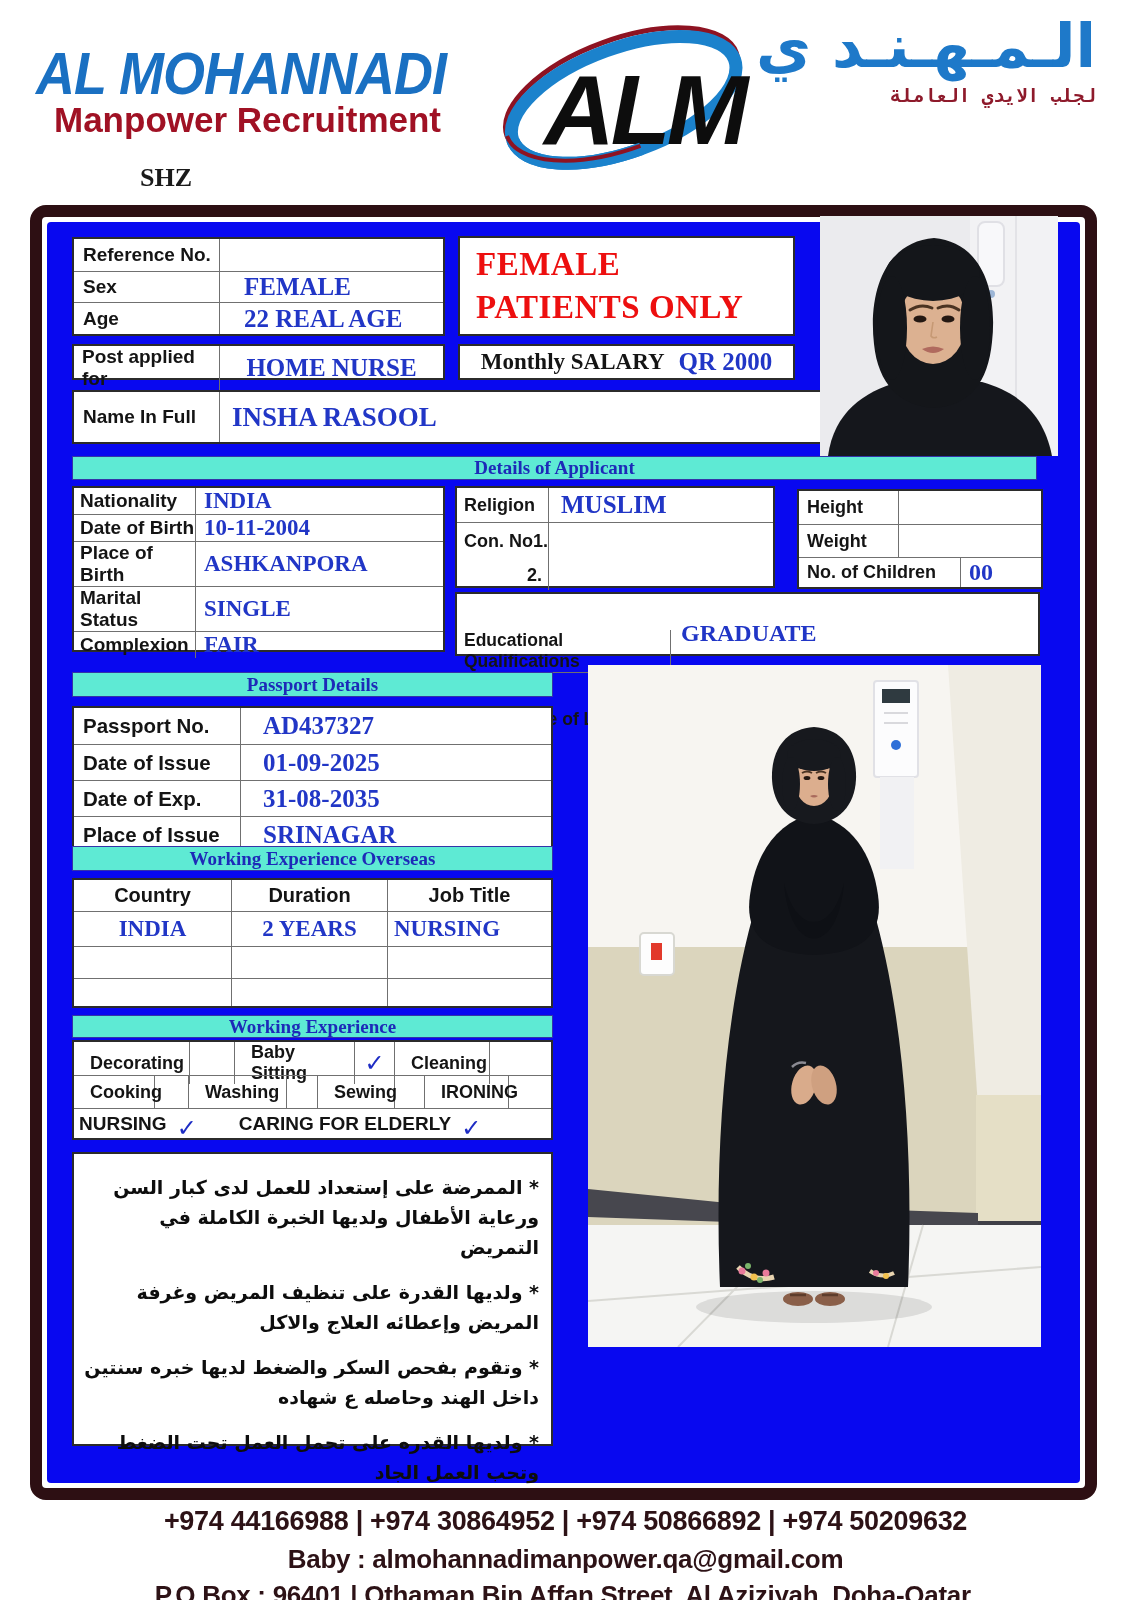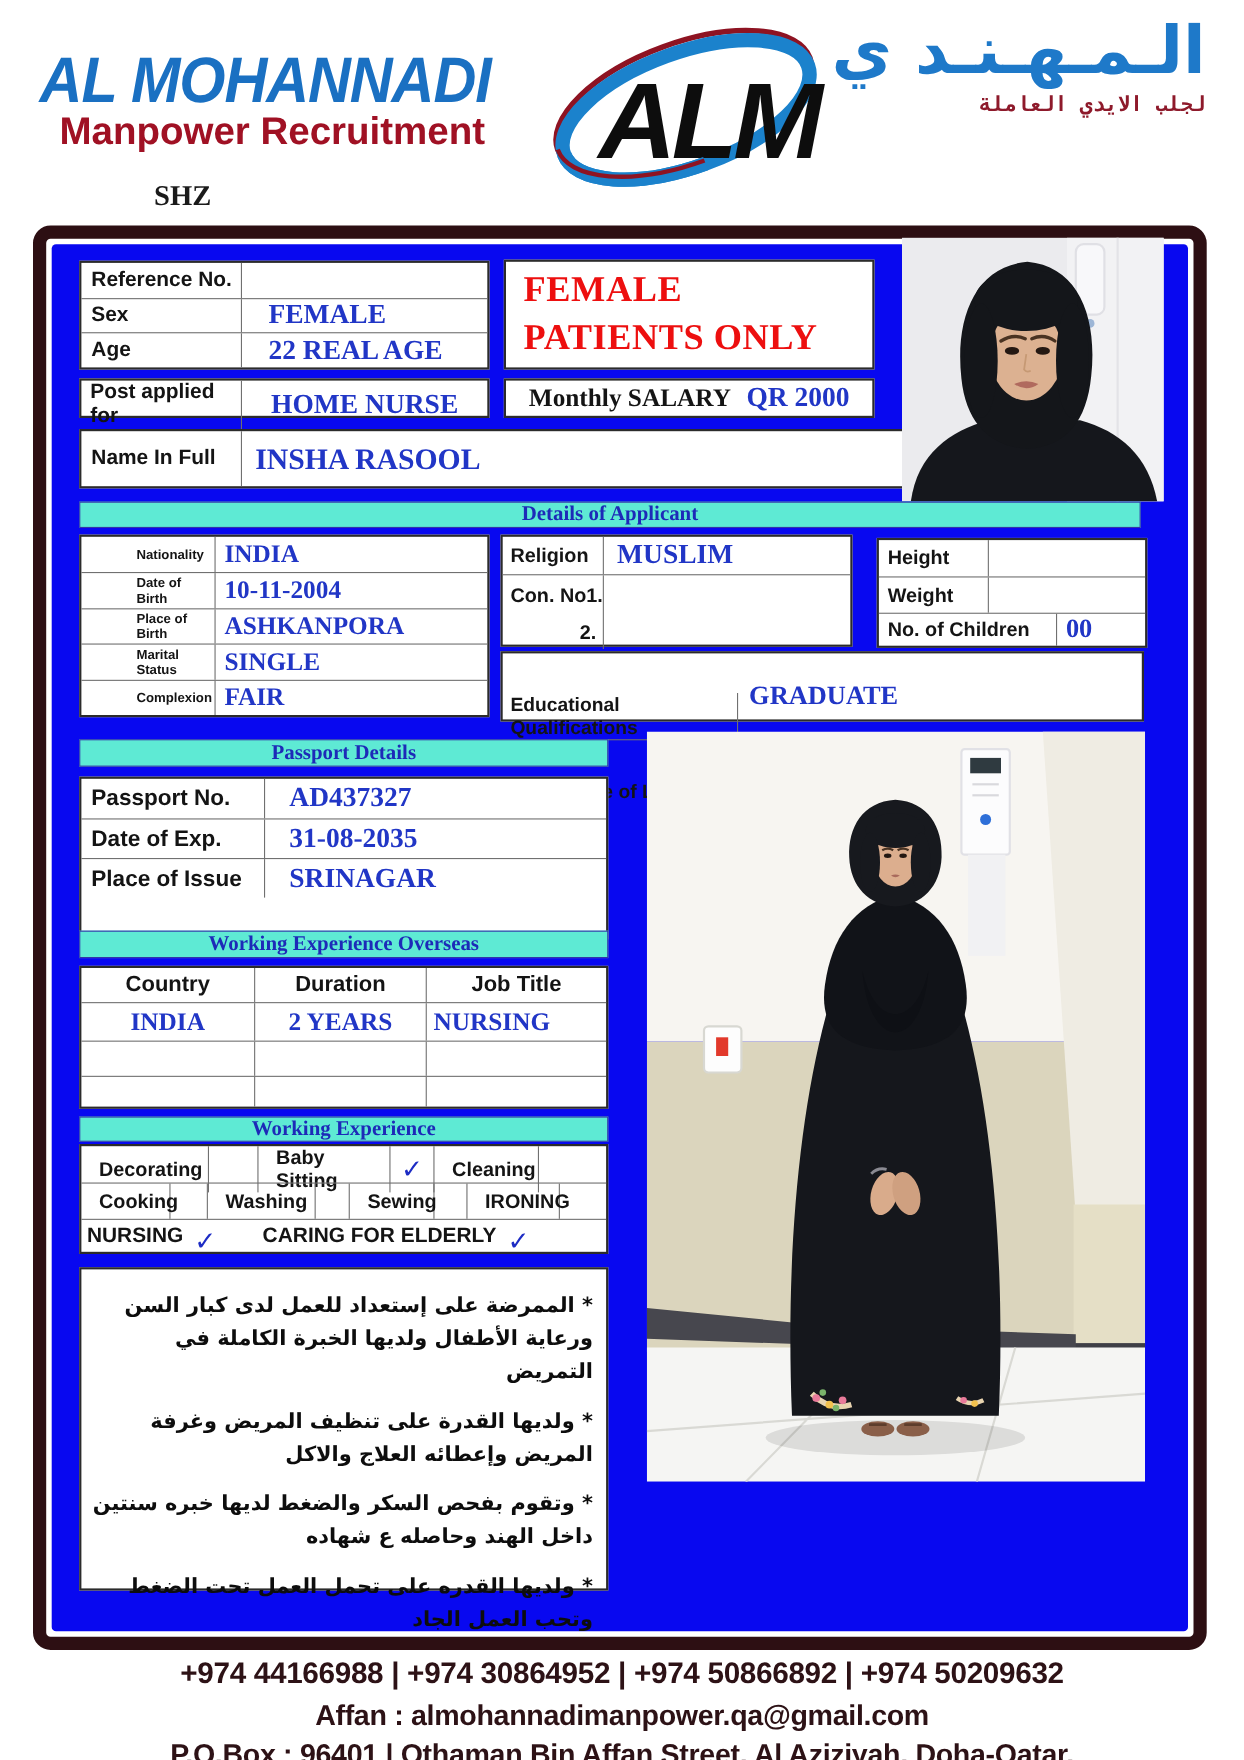--- a/index.html
+++ b/index.html
@@ -62,21 +62,21 @@
 
   .bar1{left:72px;top:456px;width:965px;height:24px;}
   .bar2{left:72px;top:672px;width:481px;height:25px;}
   .bar3{left:72px;top:846px;width:481px;height:25px;}
   .bar4{left:72px;top:1015px;width:481px;height:23px;}
 
   
   .d-left{left:72px;top:486px;width:373px;height:166px;display:grid;
     grid-template-rows:repeat(5,1fr);}
   .d-left .row{display:grid;grid-template-columns:122px 1fr;}
-  .d-left .lbl{font-size:12px;padding-left:6px;margin-left:44px;}
+  .d-left .lbl{font-size:19px;padding-left:6px;}
   .d-left .val{font-size:23px;padding-left:8px;}
 
   .d-mid{left:455px;top:486px;width:320px;height:102px;display:grid;grid-template-rows:34px 38px 30px;}
   .d-mid .row{display:grid;grid-template-columns:92px 1fr;}
   .d-mid .lbl{font-size:18px;padding-left:7px;}
   .d-mid .lbl.num{justify-content:flex-end;padding-right:6px;}
   .d-mid .val{font-size:25px;padding-left:12px;}
 
   .d-right{left:797px;top:489px;width:246px;height:100px;display:grid;grid-template-rows:33px 33px 1fr;}
   .d-right .row{display:grid;grid-template-columns:100px 1fr;}
@@ -280,20 +280,24 @@
       <div class="cell cline lbl">Knowledge of Language</div>
       <div class="cell val">ENGLISH</div>
     </div>
   </div>
 
   <div class="abs ybar bar2">Passport Details</div>
   <div class="abs box pass">
     <div class="row">
       <div class="cell cline lbl">Passport No.</div>
       <div class="cell val">AD437327</div>
+    </div>
+    <div class="row rline">
+      <div class="cell cline lbl">Date of Issue</div>
+      <div class="cell val">01-09-2025</div>
     </div>
     <div class="row rline">
       <div class="cell cline lbl">Date of Exp.</div>
       <div class="cell val">31-08-2035</div>
     </div>
     <div class="row rline">
       <div class="cell cline lbl">Place of Issue</div>
       <div class="cell val">SRINAGAR</div>
     </div>
   </div>
@@ -402,17 +406,17 @@
       <circle cx="288" cy="608" r="3" fill="#e87a9a"></circle>
         <circle cx="298" cy="611" r="3" fill="#f2c14e"></circle>
       <ellipse cx="210" cy="634" rx="15" ry="7" fill="#8a5f49"></ellipse>
       <ellipse cx="242" cy="634" rx="15" ry="7" fill="#8a5f49"></ellipse>
       <path d="M202,630 L218,630 M234,630 L250,630" stroke="#5d3d2c" stroke-width="2.5"></path>
     </svg>
   </div>
 
   <div class="abs footer">
     <div class="f1">+974 44166988 | +974 30864952 | +974 50866892 | +974 50209632</div>
-    <div class="f2">Affan : almohannadimanpower.qa@gmail.com</div>
+    <div class="f2">Baby : almohannadimanpower.qa@gmail.com</div>
     <div class="f3">P.O.Box : 96401 | Othaman Bin Affan Street, Al Aziziyah, Doha-Qatar.</div>
   </div>
 
 </div>
 
 </body></html>

